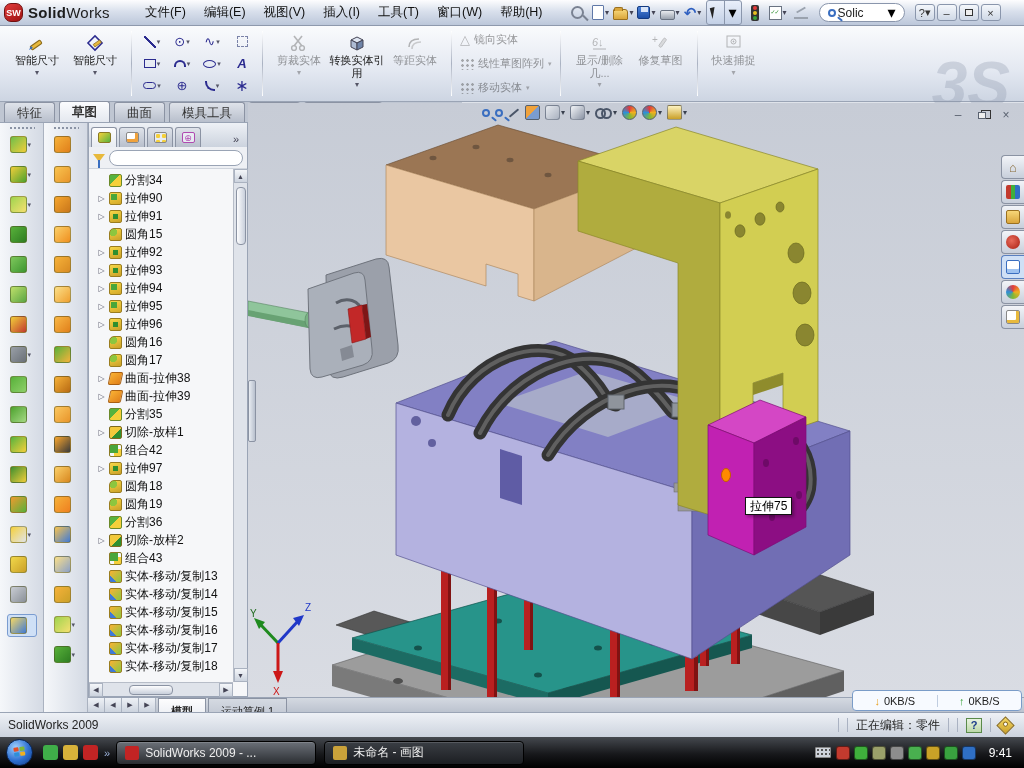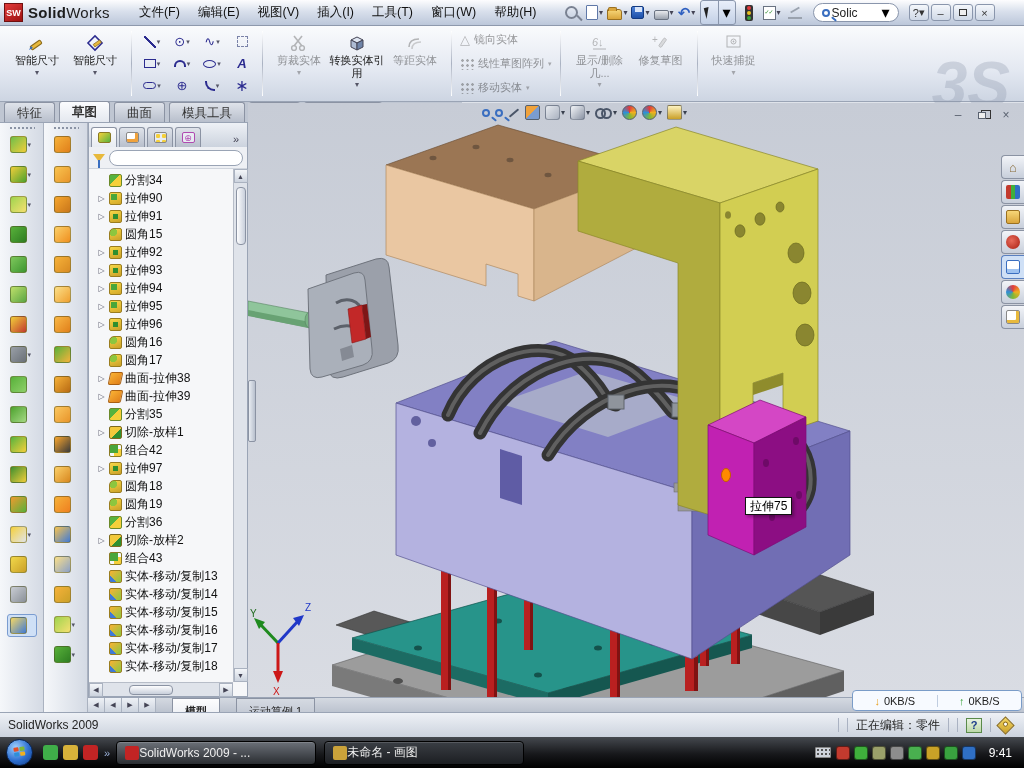--- a/index.html
+++ b/index.html
@@ -3,23 +3,23 @@
 <meta charset="utf-8">
 <style>
   html,body{margin:0;padding:0;background:#000;}
   *{box-sizing:border-box;font-family:"Liberation Sans","DejaVu Sans",sans-serif;}
   .screen{position:relative;width:1024px;height:768px;overflow:hidden;background:#dfe3ea;}
 
   
   .titlebar{position:absolute;left:0;top:0;width:1024px;height:26px;
     background:linear-gradient(#fdfdfe,#d9e0ec 45%,#bcc7da);border-bottom:1px solid #8e99ad;
     display:flex;align-items:center;padding:0 4px;gap:2px;}
-  .swlogo{width:19px;height:19px;border-radius:0;background:linear-gradient(145deg,#e23b3b,#9e1212);
+  .swlogo{width:19px;height:19px;border-radius:7px;background:linear-gradient(145deg,#e23b3b,#9e1212);
     color:#fff;font-size:9px;font-weight:bold;display:flex;align-items:center;justify-content:center;margin-right:3px;border:1px solid #701010;}
-  .appname{font-size:15px;color:#1c1c1c;margin-right:18px;letter-spacing:.3px;}
+  .appname{font-size:15px;color:#1c1c1c;margin-right:24px;letter-spacing:.3px;}
   .appname b{font-weight:bold;}
   .menu{font-size:12.5px;color:#111;padding:3px 9px;border-radius:2px;}
   .qat{display:flex;align-items:center;gap:3px;margin-left:14px;}
   .qbtn{height:20px;min-width:20px;display:flex;align-items:center;justify-content:center;border-radius:3px;position:relative;}
   .qbtn .da{font-size:8px;color:#445;margin-left:1px;}
   .ic-pin{width:13px;height:13px;border:2px solid #7a8292;border-radius:50%;position:relative;}
   .ic-pin:after{content:"";position:absolute;left:9px;top:9px;width:7px;height:2px;background:#7a8292;transform:rotate(45deg);}
   .ic-page{width:12px;height:15px;background:#fff;border:1px solid #5f78a8;border-radius:1px;}
   .ic-folder{width:15px;height:11px;background:linear-gradient(#f7d678,#daa63c);border:1px solid #9a7020;border-radius:1px 3px 1px 1px;position:relative;margin-top:3px;}
   .ic-folder:before{content:"";position:absolute;left:0;top:-3px;width:7px;height:3px;background:#daa63c;border:1px solid #9a7020;border-bottom:none;border-radius:2px 2px 0 0;}
@@ -144,21 +144,21 @@
   .tpbtn{width:23px;height:24px;border:1px solid #8b93a3;border-right:none;border-radius:4px 0 0 4px;
     background:linear-gradient(#f2f4f8,#c8cfdb);display:flex;align-items:center;justify-content:center;}
   .tpbtn.pressed{background:#cfe0f6;border-color:#5a80c0;}
   .tpico{width:14px;height:14px;border-radius:2px;}
 
   
   .bottomtabs{position:absolute;left:88px;top:697px;width:936px;height:15px;background:linear-gradient(#d4d9e1,#bcc3cf);
     border-top:1px solid #9aa4b5;display:flex;align-items:stretch;font-size:11px;}
   .navbtn{width:17px;display:flex;align-items:center;justify-content:center;font-size:7px;color:#445;
     background:linear-gradient(#eef1f6,#ccd3de);border-right:1px solid #aab2c0;}
-  .btab{padding:12px 12px;display:flex;align-items:center;border:1px solid #8b93a3;border-bottom:none;margin-left:16px;color:#222;}
+  .btab{padding:12px 12px;display:flex;align-items:center;border:1px solid #8b93a3;border-bottom:none;margin-left:2px;color:#222;}
   .btab.active{background:linear-gradient(#fdfdfe,#e4e8ef);font-weight:bold;}
   .btab.idle{background:linear-gradient(#d5dae2,#b8bfcc);}
 
   
   .netoverlay{position:absolute;left:852px;top:690px;width:170px;height:21px;background:#f7faff;
     border:1px solid #7a9cc8;border-radius:4px;display:flex;align-items:center;font-size:11px;color:#222;z-index:8;}
   .netoverlay .half2{flex:1;display:flex;align-items:center;justify-content:center;gap:4px;}
   .netoverlay .half2+.half2{border-left:1px solid #c0cde0;}
   .arr-down{color:#e8a020;font-weight:bold;}
   .arr-up{color:#3aa43a;font-weight:bold;}
@@ -178,21 +178,21 @@
   .taskbar{position:absolute;left:0;top:737px;width:1024px;height:31px;
     background:linear-gradient(#45494f,#17181b 55%,#000);display:flex;align-items:center;padding:0 6px;gap:6px;}
   .orb{width:27px;height:27px;border-radius:50%;background:radial-gradient(circle at 35% 30%,#9fd0ff,#2d6fd0 55%,#123a80);
     border:1px solid #0a2450;position:relative;flex:none;}
   .orb .flag{position:absolute;left:7px;top:7px;width:12px;height:11px;transform:rotate(-8deg);
     display:grid;grid-template-columns:5px 5px;grid-template-rows:4px 4px;gap:1px;}
   .orb .flag i{border-radius:1px;}
   .qlaunch{display:flex;align-items:center;gap:5px;margin-left:4px;}
   .qdot{width:15px;height:15px;border-radius:3px;}
   .qchev{color:#9ab0d8;font-size:11px;}
-  .taskbtn{width:200px;height:24px;border-radius:4px;border:1px solid #000;display:flex;align-items:center;
+  .taskbtn{width:200px;height:24px;border-radius:4px;border:1px solid #000;display:flex;align-items:center;gap:6px;
     padding:0 8px;font-size:12px;color:#eee;background:linear-gradient(#3a3e44,#1c1e22);box-shadow:inset 0 1px 0 rgba(255,255,255,.15);}
   .taskbtn.active{background:linear-gradient(#6b7078,#2a2d31);}
   .tbico{width:14px;height:14px;border-radius:2px;flex:none;}
   .tblabel{overflow:hidden;white-space:nowrap;text-overflow:ellipsis;}
   .tray{margin-left:auto;display:flex;align-items:center;gap:5px;}
   .kbico{width:16px;height:11px;background:#cfd4dc;border:1px solid #888;border-radius:1px;
     background-image:radial-gradient(circle,#555 .8px,transparent 1px);background-size:4px 4px;}
   .trayico{width:14px;height:14px;border-radius:3px;border:1px solid rgba(0,0,0,.5);}
   .clock{color:#fff;font-size:12px;margin:0 6px 0 8px;}
 </style>

